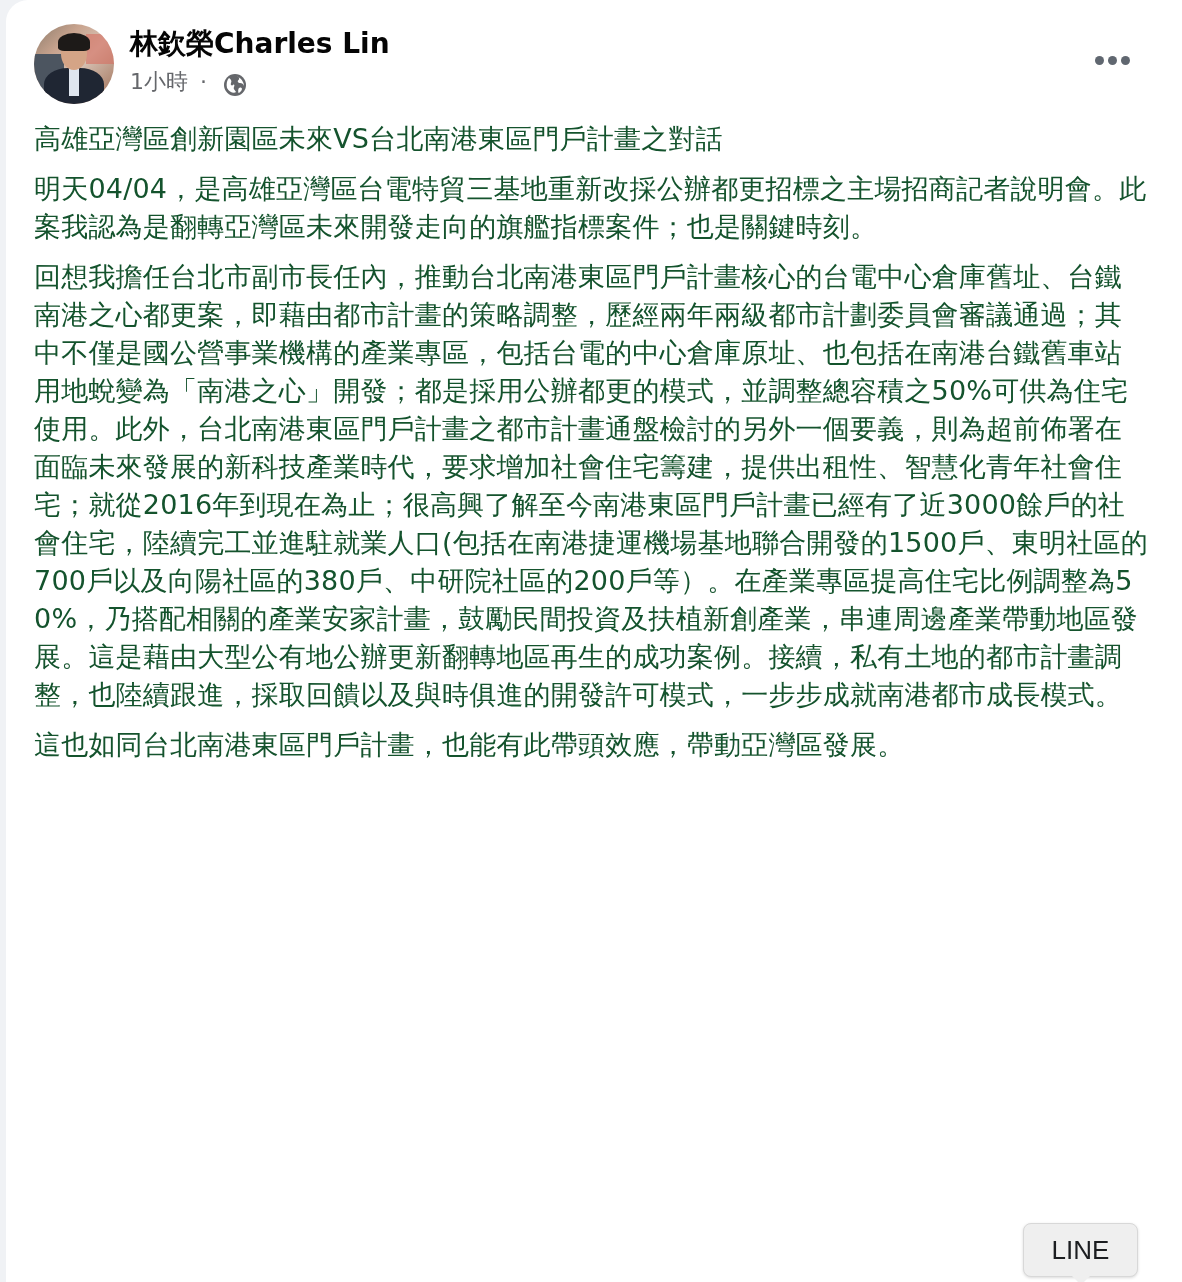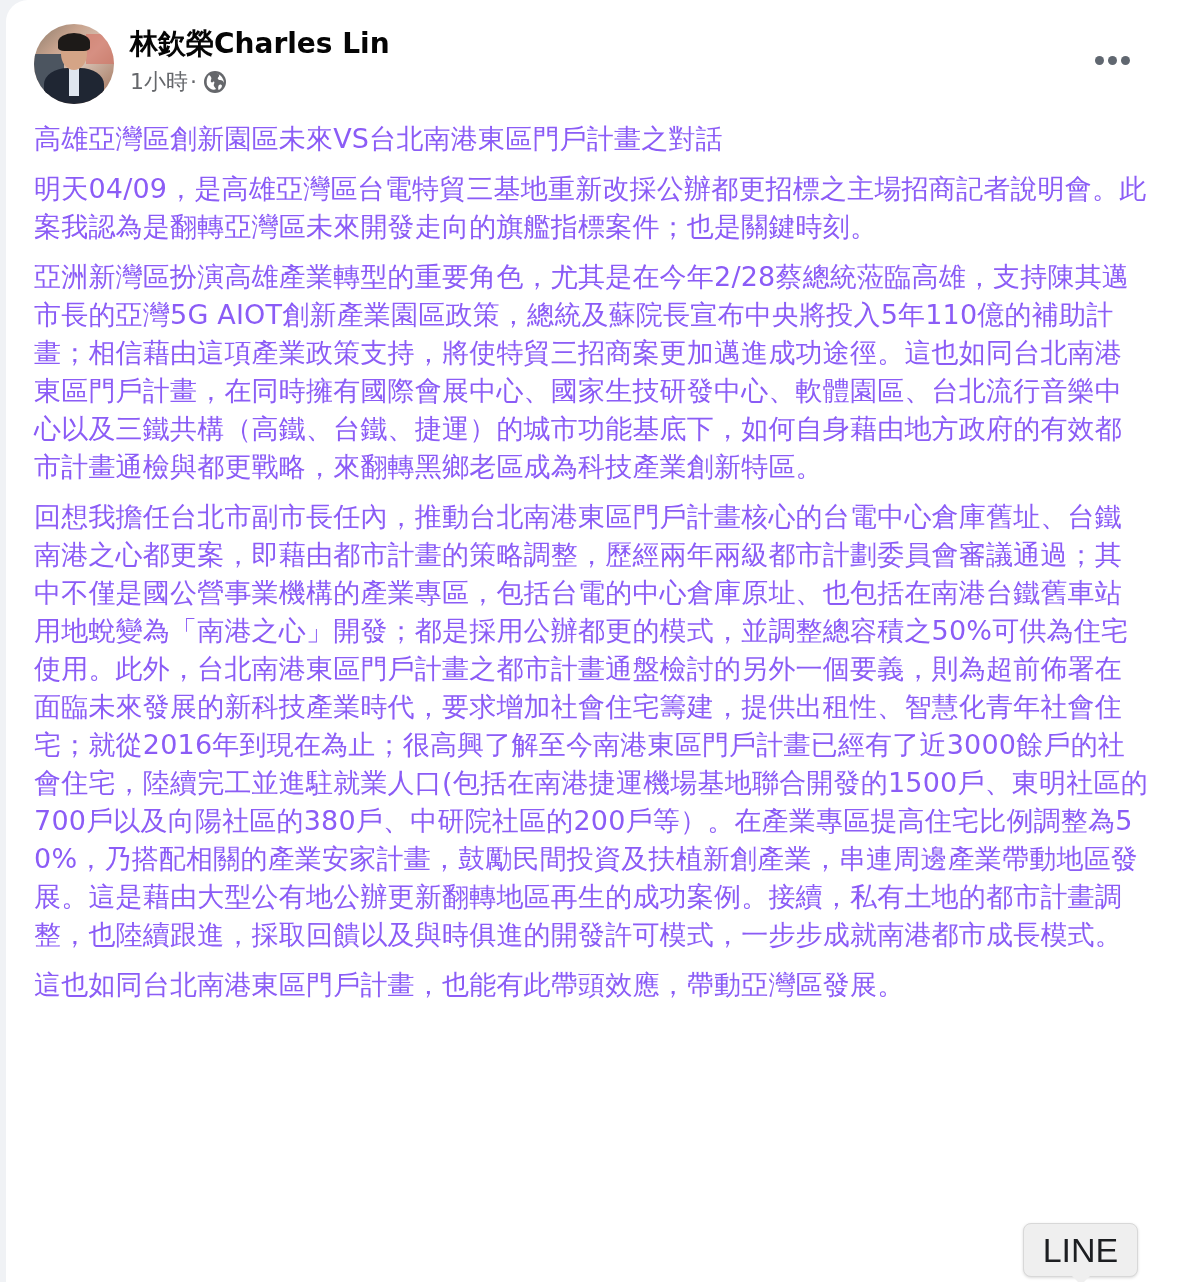--- a/index.html
+++ b/index.html
@@ -78,22 +78,22 @@
     white-space: nowrap;
   }
   .meta {
     position: absolute;
     left: 130px;
     top: 67px;
     font-size: 22px;
     line-height: 30px;
     color: #65676b;
     display: flex;
-    align-items: center;
-    gap: 2px;
+    align-items: flex-end;
+    gap: 12px;
   }
   .globe {
     display: inline-block;
     width: 24px;
     height: 24px;
     margin-left: 4px;
   }
   .more-btn {
     position: absolute;
     left: 1088px;
@@ -113,37 +113,37 @@
     position: absolute;
     left: 34px;
     top: 120px;
     width: 1115px;
   }
   .post-body p {
     margin: 0 0 12px 0;
     font-size: 27px;
     line-height: 38px;
     letter-spacing: 0.2px;
-    color: #8b5cf6;
+    color: #14532d;
     word-break: break-all;
   }
   .line-tooltip {
     position: absolute;
     left: 1023px;
     top: 1223px;
     width: 113px;
     height: 52px;
     background: #efefef;
     border: 1px solid #d8d8d8;
     border-radius: 8px;
     box-shadow: 0 1px 3px rgba(0,0,0,0.15);
     display: flex;
     align-items: center;
     justify-content: center;
-    font-size: 34px;
+    font-size: 26px;
     color: #1c1e21;
     font-family: "Liberation Sans", sans-serif;
   }
   .line-tooltip:after {
     content: "";
     position: absolute;
     left: 48px;
     bottom: -9px;
     width: 0; height: 0;
     border-left: 9px solid transparent;
@@ -183,21 +183,20 @@
 
   <div class="more-btn">
     <span class="dot"></span>
     <span class="dot"></span>
     <span class="dot"></span>
   </div>
 </div>
 
 <div class="post-body">
   <p>高雄亞灣區創新園區未來VS台北南港東區門戶計畫之對話</p>
-  <p>明天04/09，是高雄亞灣區台電特貿三基地重新改採公辦都更招標之主場招商記者說明會。此案我認為是翻轉亞灣區未來開發走向的旗艦指標案件；也是關鍵時刻。</p>
-  <p>亞洲新灣區扮演高雄產業轉型的重要角色，尤其是在今年2/28蔡總統蒞臨高雄，支持陳其邁市長的亞灣5G AIOT創新產業園區政策，總統及蘇院長宣布中央將投入5年110億的補助計畫；相信藉由這項產業政策支持，將使特貿三招商案更加邁進成功途徑。這也如同台北南港東區門戶計畫，在同時擁有國際會展中心、國家生技研發中心、軟體園區、台北流行音樂中心以及三鐵共構（高鐵、台鐵、捷運）的城市功能基底下，如何自身藉由地方政府的有效都市計畫通檢與都更戰略，來翻轉黑鄉老區成為科技產業創新特區。</p>
+  <p>明天04/04，是高雄亞灣區台電特貿三基地重新改採公辦都更招標之主場招商記者說明會。此案我認為是翻轉亞灣區未來開發走向的旗艦指標案件；也是關鍵時刻。</p>
   <p>回想我擔任台北市副市長任內，推動台北南港東區門戶計畫核心的台電中心倉庫舊址、台鐵南港之心都更案，即藉由都市計畫的策略調整，歷經兩年兩級都市計劃委員會審議通過；其中不僅是國公營事業機構的產業專區，包括台電的中心倉庫原址、也包括在南港台鐵舊車站用地蛻變為「南港之心」開發；都是採用公辦都更的模式，並調整總容積之50%可供為住宅使用。此外，台北南港東區門戶計畫之都市計畫通盤檢討的另外一個要義，則為超前佈署在面臨未來發展的新科技產業時代，要求增加社會住宅籌建，提供出租性、智慧化青年社會住宅；就從2016年到現在為止；很高興了解至今南港東區門戶計畫已經有了近3000餘戶的社會住宅，陸續完工並進駐就業人口(包括在南港捷運機場基地聯合開發的1500戶、東明社區的700戶以及向陽社區的380戶、中研院社區的200戶等）。在產業專區提高住宅比例調整為50%，乃搭配相關的產業安家計畫，鼓勵民間投資及扶植新創產業，串連周邊產業帶動地區發展。這是藉由大型公有地公辦更新翻轉地區再生的成功案例。接續，私有土地的都市計畫調整，也陸續跟進，採取回饋以及與時俱進的開發許可模式，一步步成就南港都市成長模式。</p>
   <p>這也如同台北南港東區門戶計畫，也能有此帶頭效應，帶動亞灣區發展。</p>
 </div>
 
 <div class="line-tooltip">
   <span>LINE</span>
 </div>
 
 </body></html>

